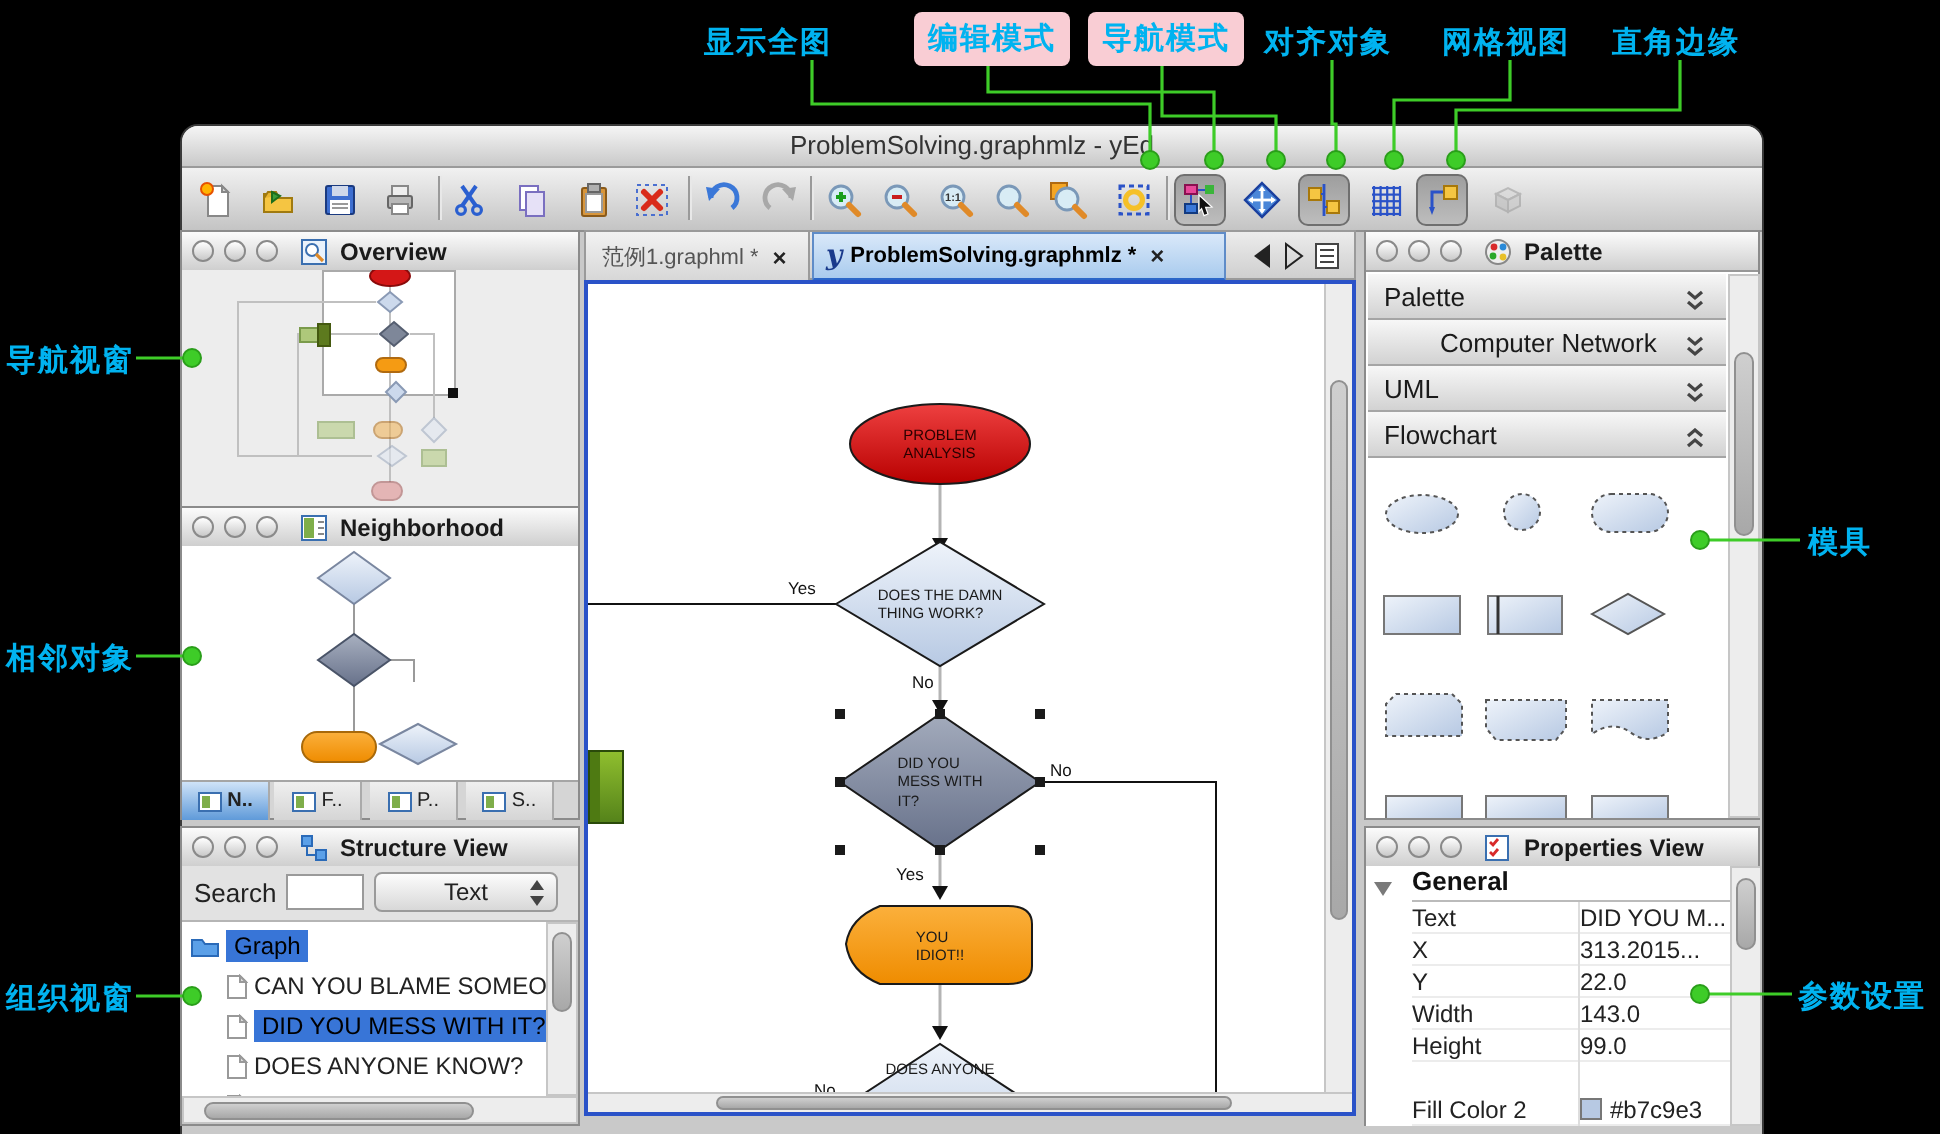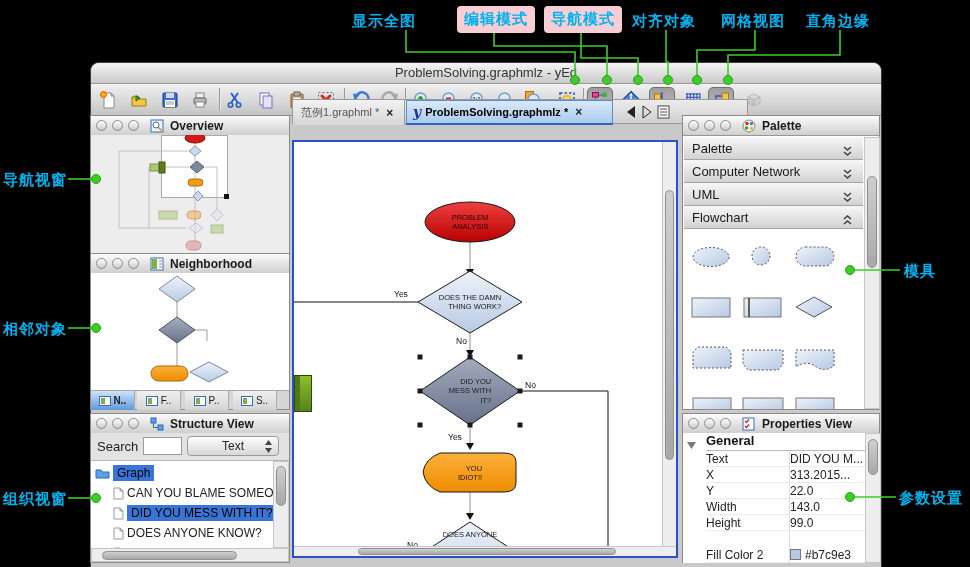--- a/index.html
+++ b/index.html
@@ -39,31 +39,31 @@
        border-bottom:1px solid #ececec;display:flex;align-items:center;box-sizing:border-box;}
   .prow .pl{width:84px;flex:none;}
   .prow .pv{white-space:nowrap;overflow:hidden;}
   .swatch{width:11px;height:11px;border:1px solid #777;margin-right:4px;flex:none;box-sizing:border-box;}
   
   .trow{position:absolute;height:18px;display:flex;align-items:center;font-size:12px;white-space:nowrap;}
   .tsel{background:#3875d7;}
   .scrollthumb{background:linear-gradient(#cfcfcf,#a8a8a8);border:1px solid #909090;border-radius:5px;box-sizing:border-box;}
   .scrolltrack{background:#ededed;border:1px solid #c6c6c6;box-sizing:border-box;}
   
-  #tabbar{position:absolute;left:292px;top:99px;width:456px;height:25px;background:linear-gradient(#ececec,#cfcfcf);
+  #tabbar{position:absolute;left:292px;top:115px;width:386px;height:25px;background:linear-gradient(#ececec,#cfcfcf);
        border:1px solid #9a9a9a;box-sizing:border-box;}
   .tab{position:absolute;top:0;height:25px;display:flex;align-items:center;font-size:11px;box-sizing:border-box;}
   .tab-inactive{background:linear-gradient(#f2f2f2,#d6d6d6);border-right:1px solid #9a9a9a;color:#555;}
   .tab-active{background:linear-gradient(#dcead f8,#aacbee);background:linear-gradient(#d9e8f9,#a9cbee);
        border:1px solid #5f8cc8;border-bottom:2px solid #2a66c8;color:#000;font-weight:bold;}
   .tabx{font-weight:bold;color:#222;margin-left:7px;font-size:12px;}
   
   #canvas{position:absolute;left:292px;top:140px;width:386px;height:418px;border:2px solid #2a52c8;
        background:#fff;box-sizing:border-box;overflow:hidden;}
-  .nlabel{position:absolute;display:flex;align-items:center;justify-content:center;text-align:right;
+  .nlabel{position:absolute;display:flex;align-items:center;justify-content:center;text-align:left;
        font-size:7.5px;color:#1a1a1a;white-space:pre-line;line-height:1.25;pointer-events:none;}
   .elabel{position:absolute;font-size:8.5px;color:#111;pointer-events:none;}
   
   .ntab{position:absolute;top:0;height:19px;display:flex;align-items:center;justify-content:center;
        font-size:10px;color:#222;border-right:1px solid #aaa;box-sizing:border-box;background:linear-gradient(#efefef,#d5d5d5);}
   .ntab.sel{background:linear-gradient(#cfe3f8,#5f9ad9);font-weight:bold;}
   .miniwin{width:12px;height:10px;border:1px solid #3a6fb0;background:#fff;margin-right:3px;position:relative;flex:none;box-sizing:border-box;}
   .miniwin::after{content:"";position:absolute;left:1px;top:1px;width:4px;height:6px;background:#7fae4a;}
   input{font-family:inherit;}
 </style>
@@ -566,21 +566,21 @@
         </span>
       <span class="ptitle">Palette</span>
     </div>
     <div class="psec" style="top:21px;">
       <span class="lbl">Palette</span>
       <span class="chev"><svg width="11" height="11">
             <polyline points="2,1 5.5,4 9,1" fill="none" stroke="#444" stroke-width="1.6"></polyline>
             <polyline points="2,6 5.5,9 9,6" fill="none" stroke="#444" stroke-width="1.6"></polyline>
           </svg></span>
     </div>
-    <div class="psec" style="top:44px;">
+    <div class="psec" style="top:44px;padding-left:28px;">
       <span class="lbl">Computer Network</span>
       <span class="chev"><svg width="11" height="11">
             <polyline points="2,1 5.5,4 9,1" fill="none" stroke="#444" stroke-width="1.6"></polyline>
             <polyline points="2,6 5.5,9 9,6" fill="none" stroke="#444" stroke-width="1.6"></polyline>
           </svg></span>
     </div>
     <div class="psec" style="top:67px;">
       <span class="lbl">UML</span>
       <span class="chev"><svg width="11" height="11">
             <polyline points="2,1 5.5,4 9,1" fill="none" stroke="#444" stroke-width="1.6"></polyline>

